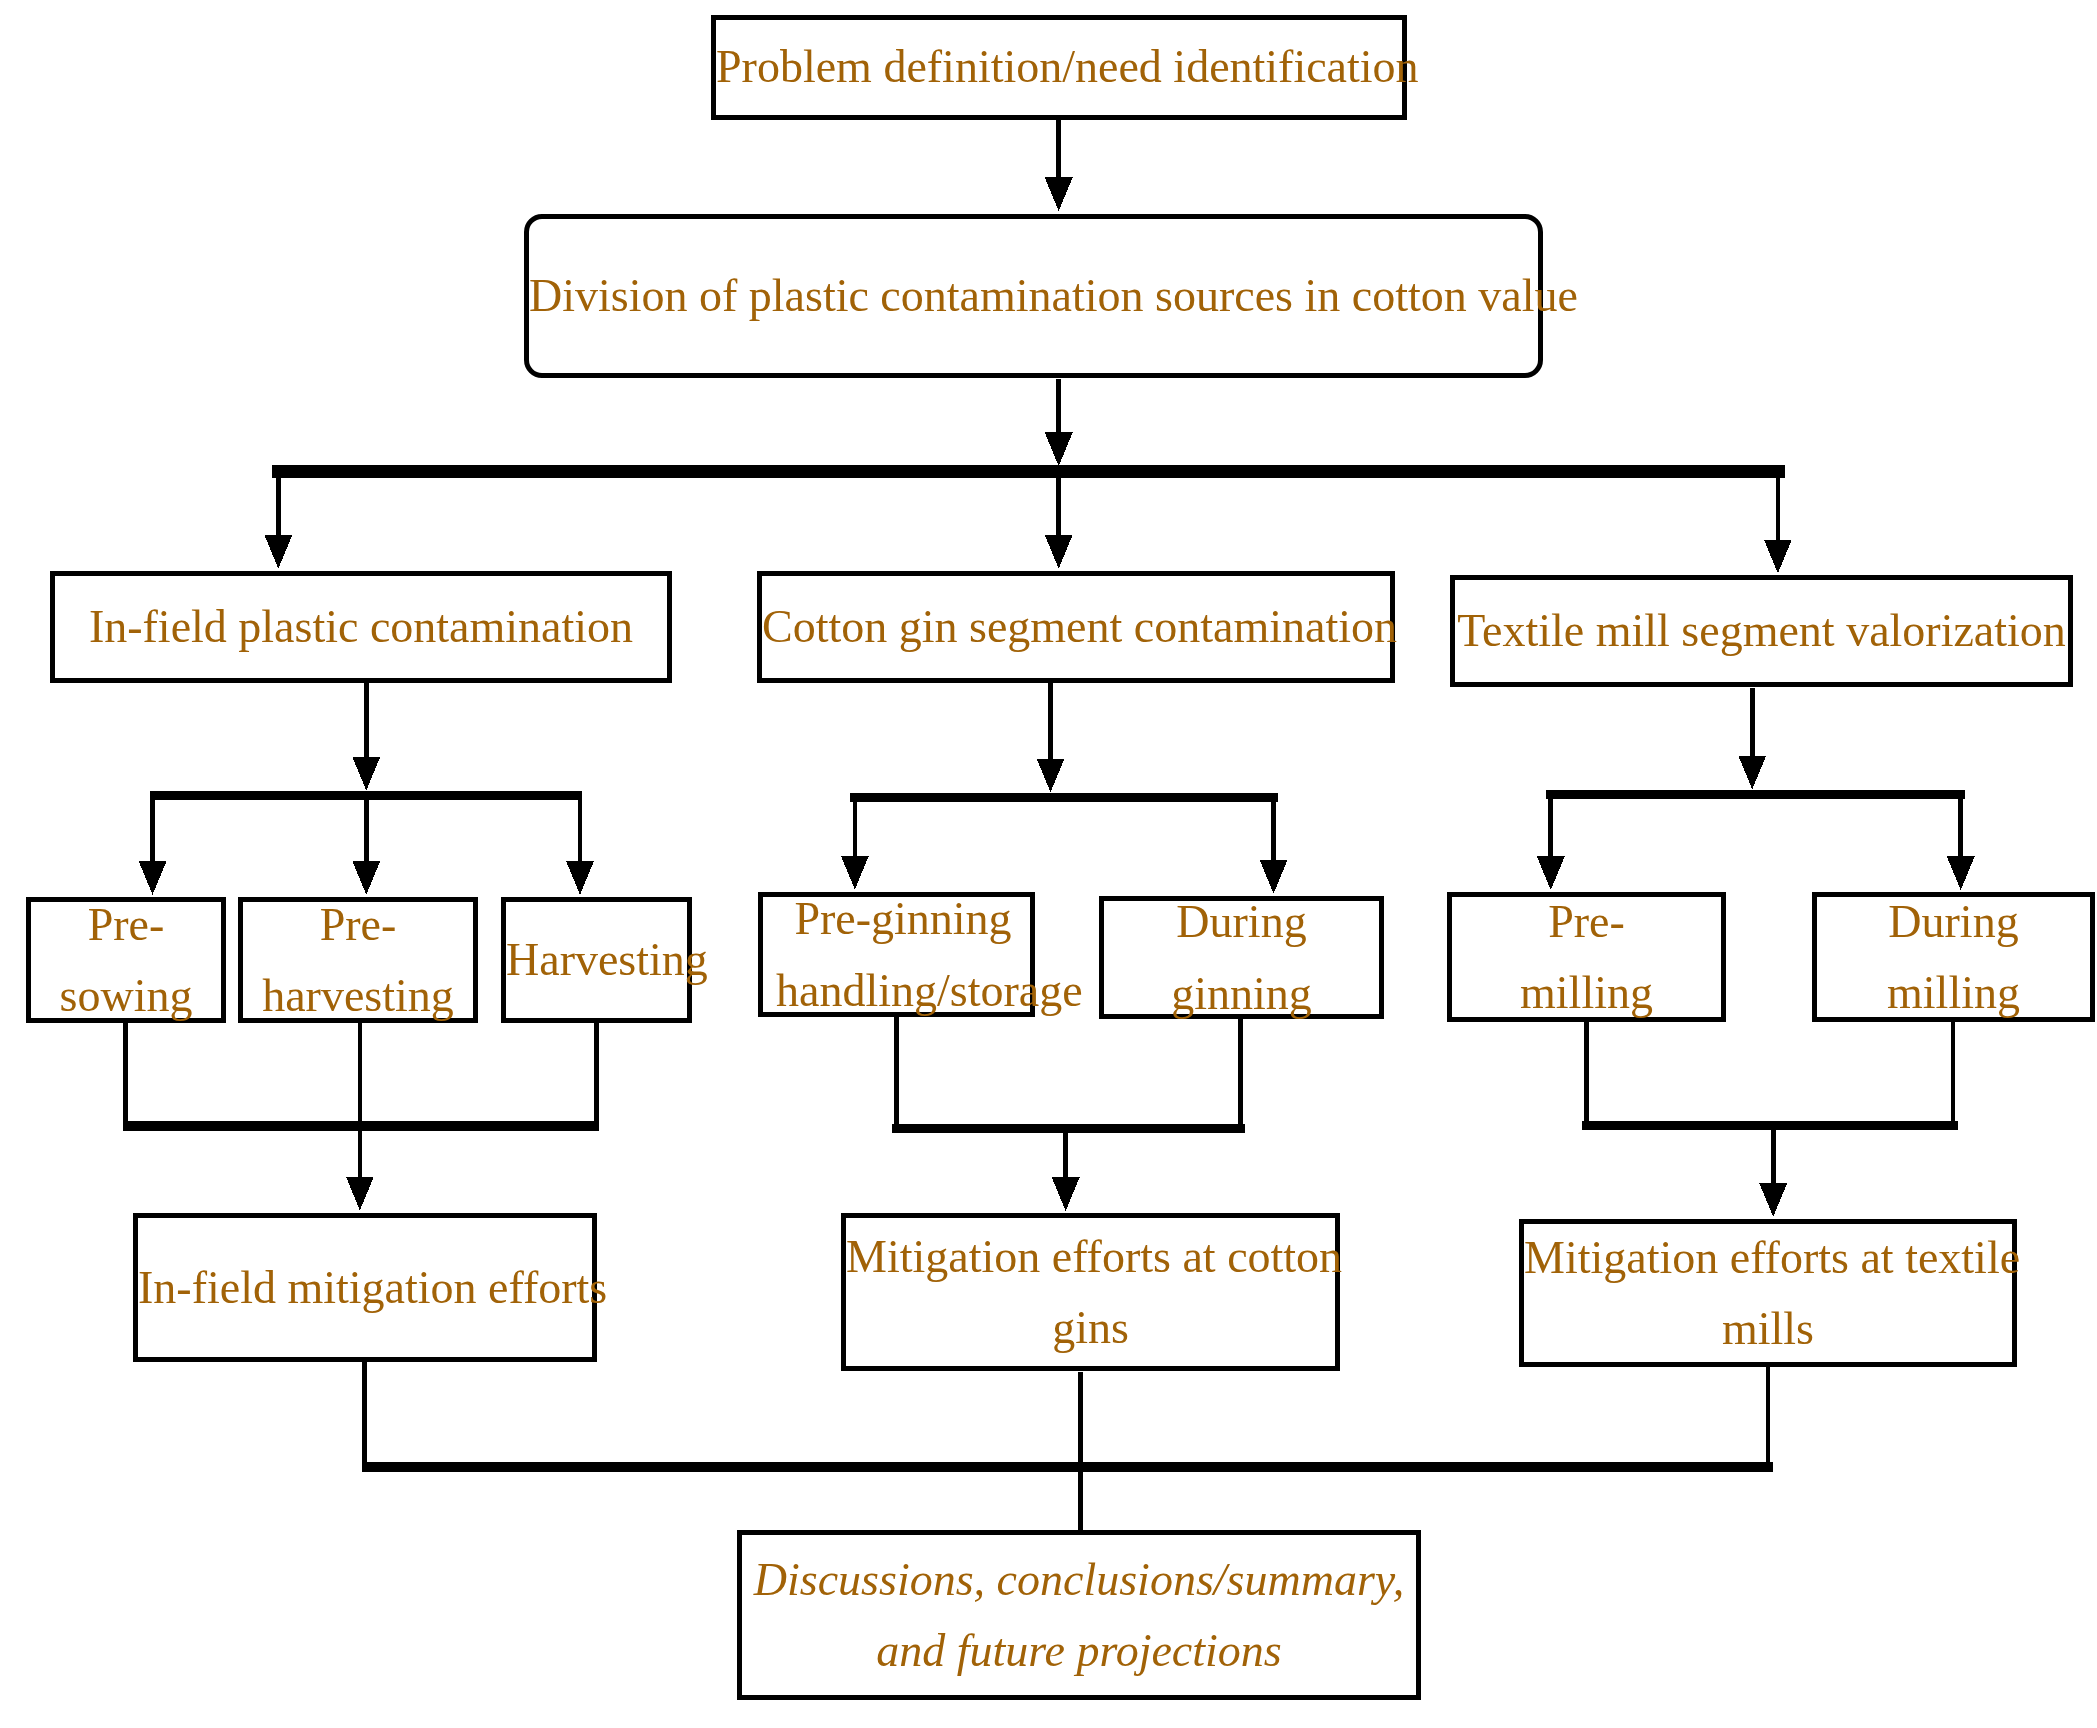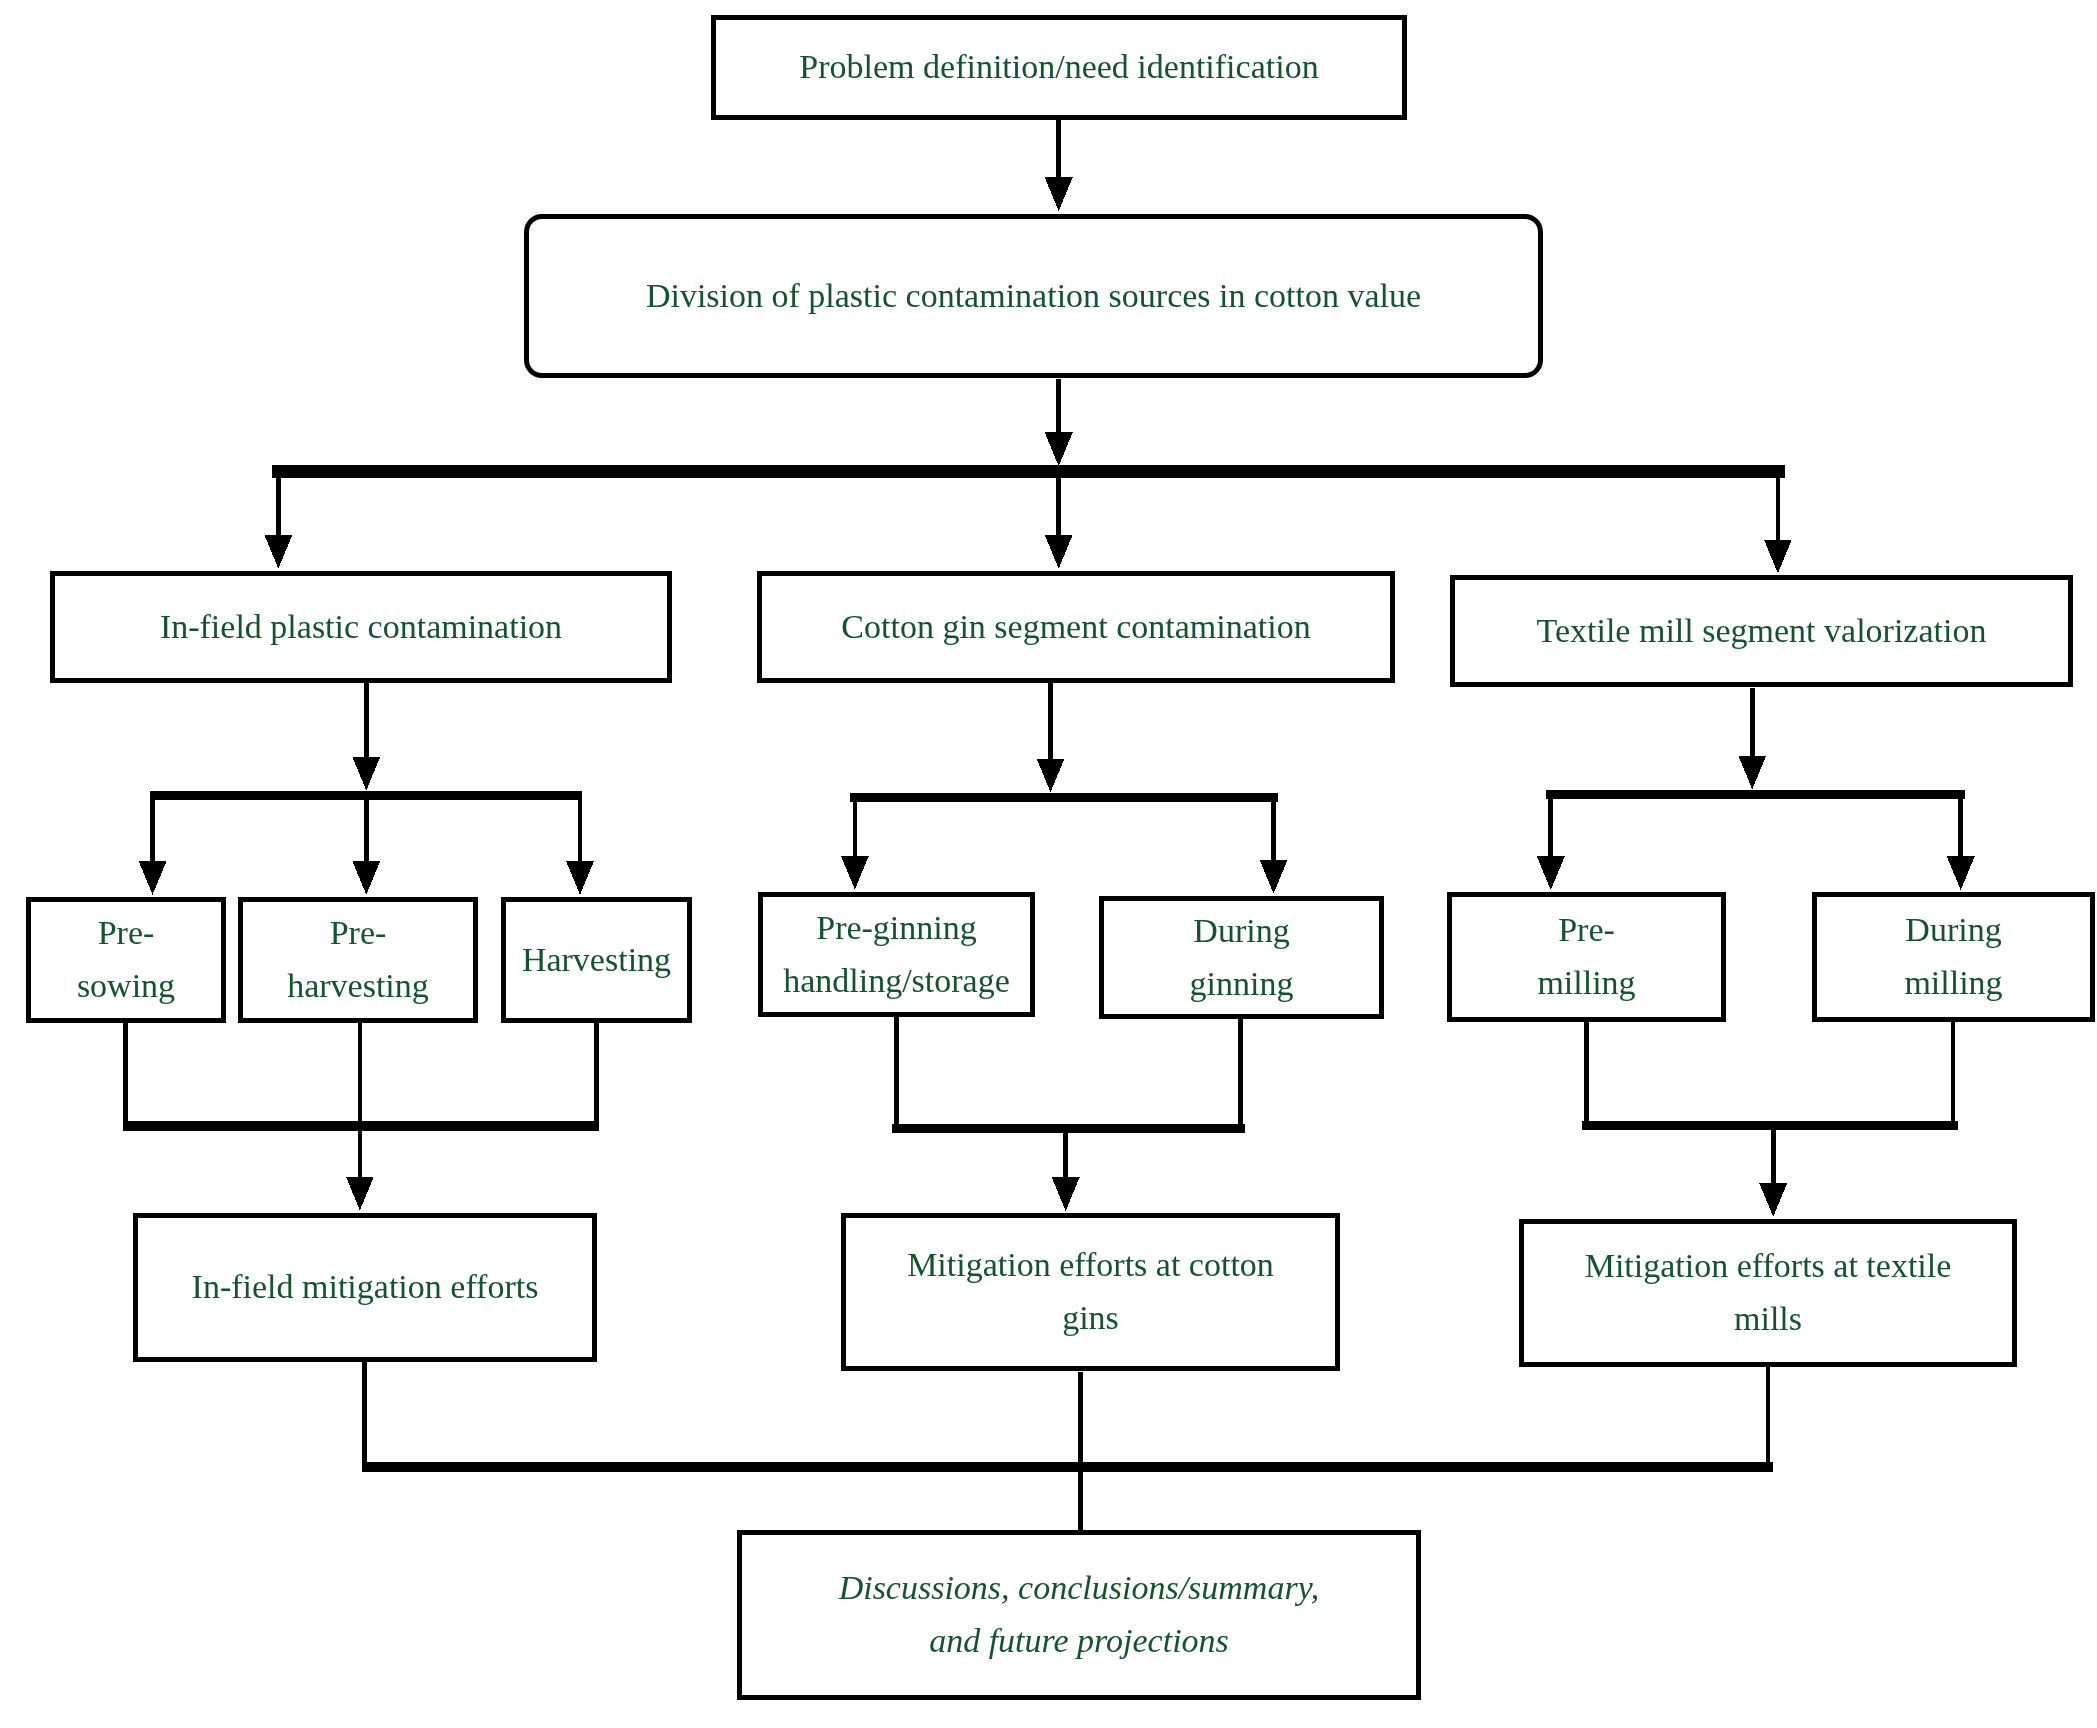--- a/index.html
+++ b/index.html
@@ -11,25 +11,24 @@
     font-family: "Liberation Serif", "DejaVu Serif", serif;
   }
   #wires { position: absolute; left: 0; top: 0; }
   .node {
     position: absolute;
     box-sizing: border-box;
     background: #ffffff;
     border: 5.8px solid #000000;
     display: flex;
     flex-direction: column;
-    align-items: center;
     justify-content: center;
     text-align: center;
-    font-size: 34px;
-    color: #14532d;
+    font-size: 46px;
+    color: #a16207;
     line-height: 1.6;
     z-index: 2;
   }
   .node .l { white-space: nowrap; }
   .lh-xl { line-height: 2.1; }
   .lh-md { line-height: 1.55; }
   .tail-sans {
     font-family: "Liberation Sans", "DejaVu Sans", sans-serif;
     margin-left: 0.28em;
   }
@@ -129,21 +128,21 @@
     <div class="l">Pre-</div>
     <div class="l">sowing</div>
   </div>
   <div class="node lh-md" style="left:238px; top:897px; width:240px; height:126px;">
     <div class="l">Pre-</div>
     <div class="l">harvesting</div>
   </div>
   <div class="node" style="left:501px; top:897px; width:191px; height:126px;">
     <div class="l">Harvesting</div>
   </div>
-  <div class="node lh-md" style="left:758px; top:892px; width:277px; height:125px;">
+  <div class="node lh-md" style="left:758px; top:892px; width:277px; height:125px;padding-left:13px;">
     <div class="l">Pre-ginning</div>
     <div class="l">handling/storage</div>
   </div>
   <div class="node lh-md" style="left:1099px; top:896px; width:285px; height:123px;">
     <div class="l">During</div>
     <div class="l">ginning</div>
   </div>
   <div class="node lh-md" style="left:1447px; top:892px; width:279px; height:130px;">
     <div class="l">Pre-</div>
     <div class="l">milling</div>

